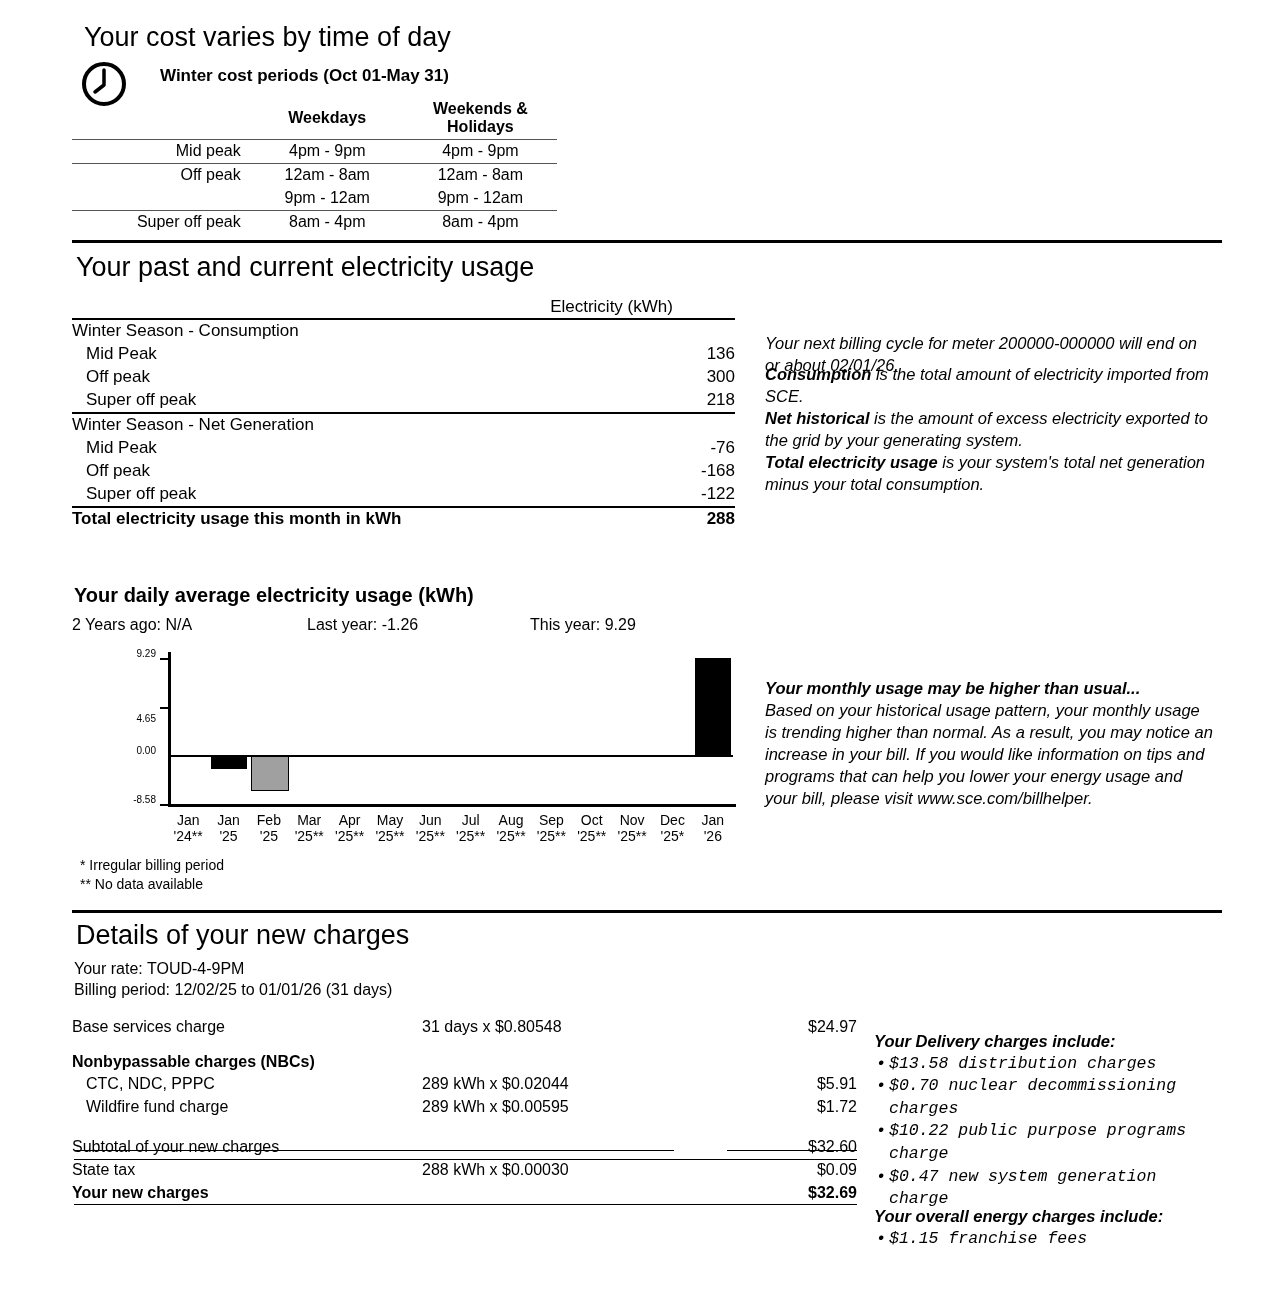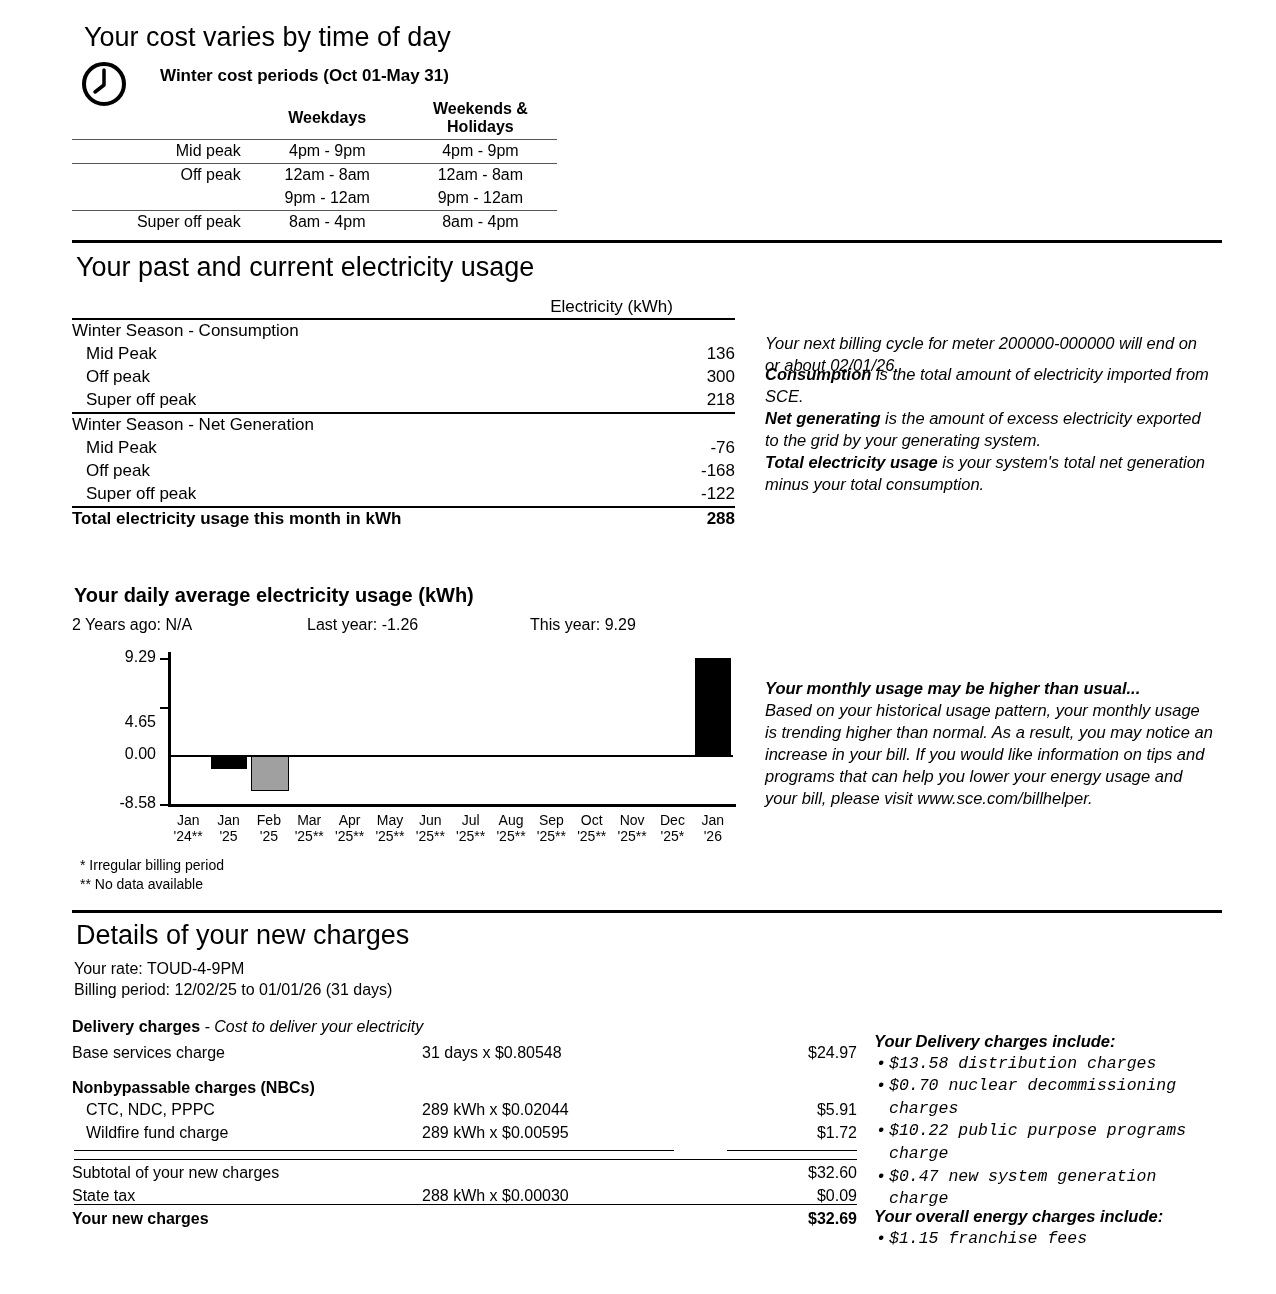--- a/index.html
+++ b/index.html
@@ -38,21 +38,21 @@
   #usage-table tr.rule-top td{border-top:2px solid #000;}
   #usage-table tr.total td{font-weight:700;border-top:2px solid #000;padding-top:1px;}
 
   
   .note{position:absolute;font-size:16.5px;line-height:1.33;font-style:italic;}
   .chart-title{font-size:20px;font-weight:700;}
   .chart-legend{position:absolute;top:616px;font-size:16px;}
   #plot{position:absolute;left:168px;top:652px;width:565px;height:152px;
         border-left:3px solid #000;border-bottom:3px solid #000;}
   .zeroline{position:absolute;left:168px;width:565px;height:0;border-top:2px solid #000;}
-  .ytick-lbl{position:absolute;text-align:right;width:68px;font-size:16px;}
+  .ytick-lbl{position:absolute;text-align:right;width:68px;font-size:10px;}
   .ytick-mark{position:absolute;left:160px;width:8px;height:0;border-top:2px solid #000;}
   .bar{position:absolute;}
   .xlabels{position:absolute;left:168px;top:812px;width:565px;height:40px;}
   .xlab{position:absolute;text-align:center;font-size:14px;line-height:1.15;}
   .foot{position:absolute;left:72px;font-size:14px;margin-left:8px;}
 
   
   #charges{position:absolute;left:72px;top:1018px;width:785px;font-size:16px;}
   #charges .row{position:relative;height:23px;}
   #charges .desc{position:absolute;left:0;top:0;white-space:nowrap;}
@@ -152,21 +152,21 @@
     <td>Total electricity usage this month in kWh</td>
     <td class="amt">288</td>
   </tr>
 </tbody>
   </table>
 
 <div class="note" style="left:765px;top:298px;width:450px;margin-top:35px;">Your next billing cycle for meter 200000-000000  will end on or about 02/01/26.</div>
 
 <div class="note" style="left:765px;top:364px;width:448px;font-style:normal;">
   <span class="bi">Consumption</span><span class="ital"> is the total amount of electricity imported from SCE.</span><br>
-  <span class="bi">Net generating</span><span class="ital"> is the amount of excess electricity exported to the grid by your generating system.</span><br>
+  <span class="bi">Net historical</span><span class="ital"> is the amount of excess electricity exported to the grid by your generating system.</span><br>
   <span class="bi">Total electricity usage</span><span class="ital"> is your system's total net generation minus your total consumption.</span>
 </div>
 
 <div class="abs chart-title" style="left:74px;top:584px;">Your daily average electricity usage (kWh)</div>
 
 <div class="chart-legend" style="left:72px;">2 Years ago: N/A</div>
 <div class="chart-legend" style="left:307px;">Last year: -1.26</div>
 <div class="chart-legend" style="left:530px;">This year: 9.29</div>
 
 <div id="plot"></div>
@@ -212,25 +212,20 @@
 </div>
 
 <div class="sect-rule" style="top:910px;"></div>
 
 <div class="abs h1" style="left:76px;top:920px;">Details of your new charges</div>
 <div class="abs body14" style="left:74px;top:960px;font-size:16px;">Your rate: TOUD-4-9PM</div>
 <div class="abs body14" style="left:74px;top:981px;font-size:16px;">Billing period: 12/02/25 to 01/01/26 (31 days)</div>
 
 <div id="charges">
 
-  <div class="row" style="height:26px;">
-    <span class="desc">
-      <b>Delivery charges</b><i> - Cost to deliver your electricity</i>
-    </span>
-  </div>
 
   <div class="row">
     <span class="desc">Base services charge</span>
     <span class="calc">31 days x $0.80548</span>
     <span class="amt">$24.97</span>
   </div>
 
   <div class="row" style="height:34px;">
     <span class="desc" style="top:12px;font-weight:700;">Nonbypassable charges (NBCs)</span>
   </div>

